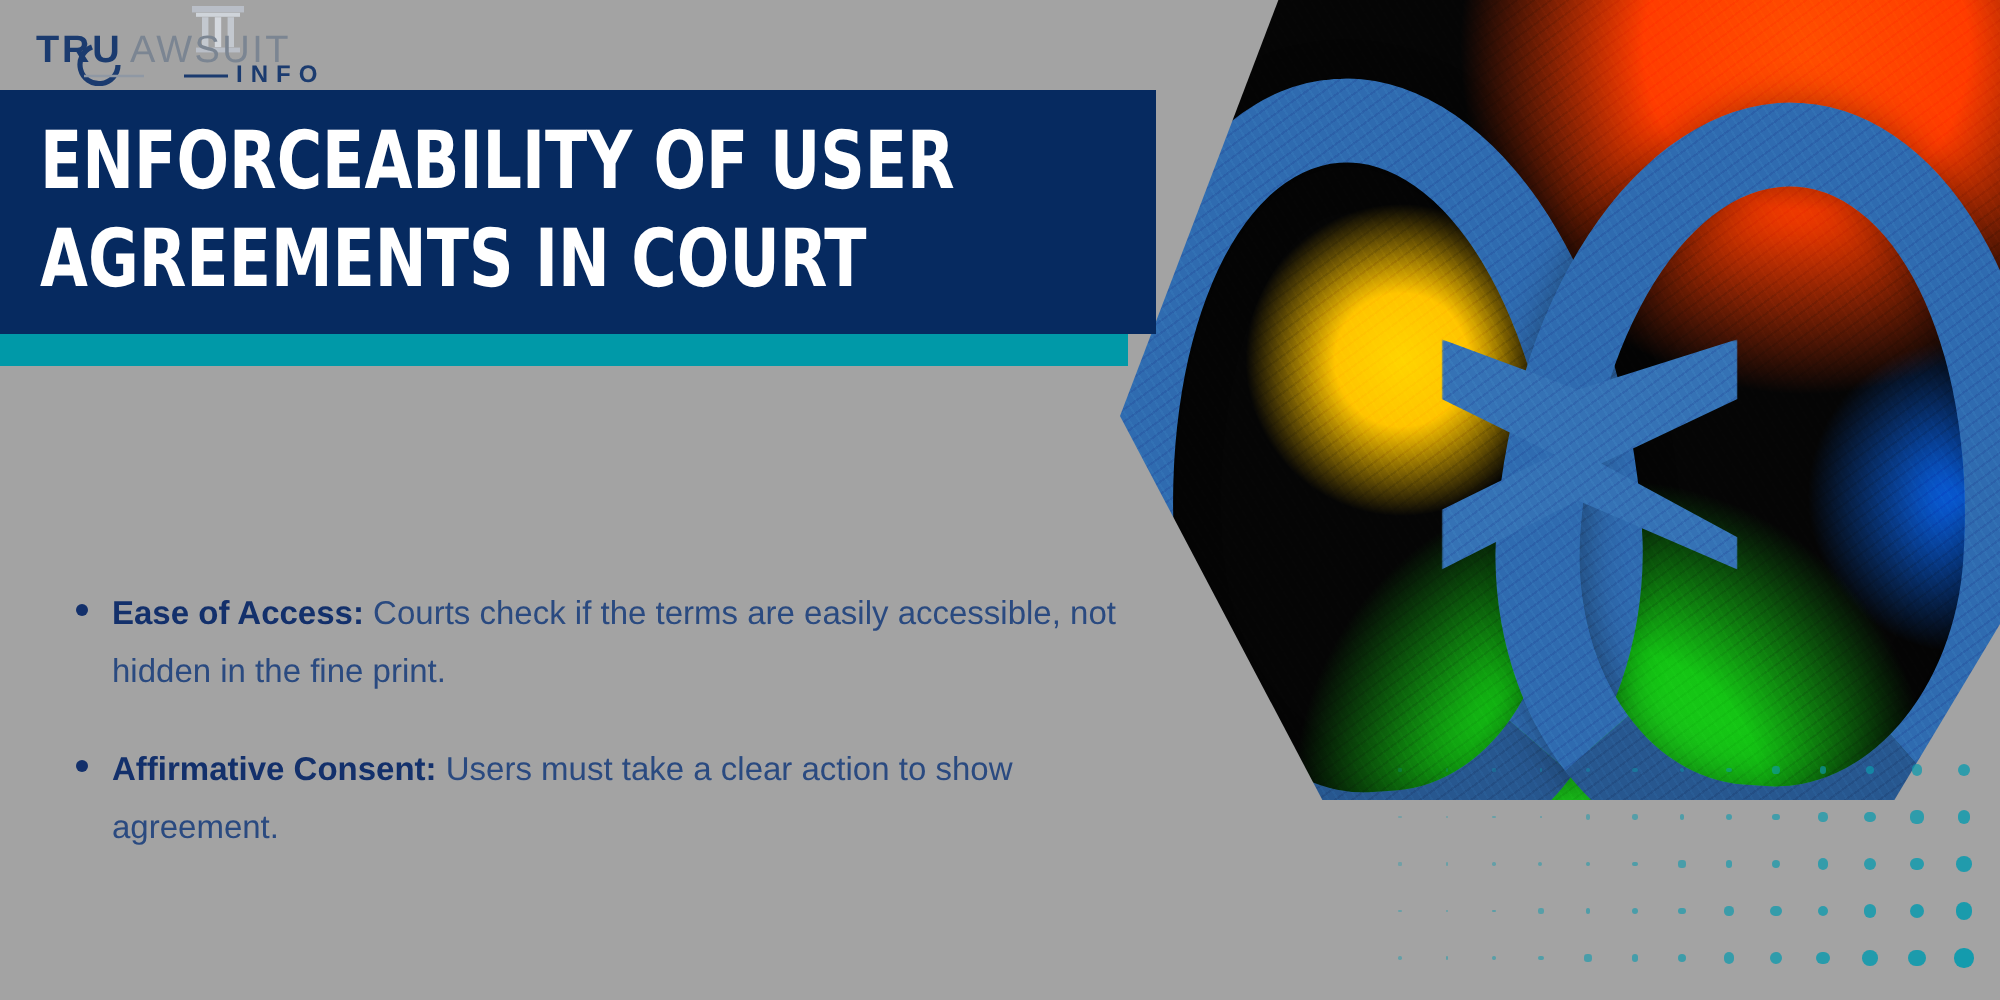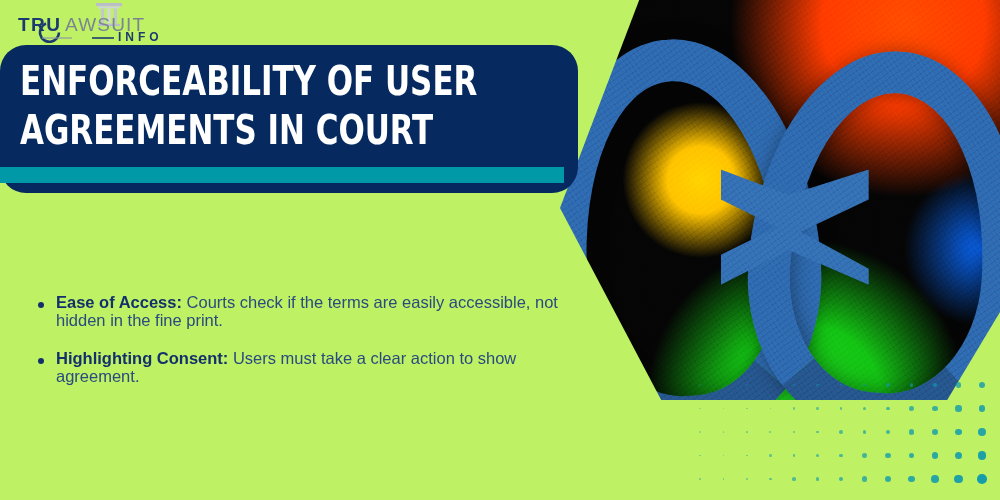--- a/index.html
+++ b/index.html
@@ -5,21 +5,21 @@
   * { margin:0; padding:0; box-sizing:border-box; }
   html, body {
     width:1000px; height:500px;
     font-family:"Liberation Sans", sans-serif;
     background:#f2f2f2;
     overflow:hidden;
   }
   #canvas {
     position:relative;
     width:1000px; height:500px;
-    background:#bef264;
+    background:#a3a3a3;
   }
 
   
   .hero {
     position:absolute;
     left:560px; top:0; width:440px; height:400px;
     -webkit-clip-path: polygon(18% 0%, 100% 0%, 100% 78%, 88% 100%, 23% 100%, 0% 52%);
     clip-path: polygon(18% 0%, 100% 0%, 100% 78%, 88% 100%, 23% 100%, 0% 52%);
     overflow:hidden;
     background:#000;
@@ -61,23 +61,22 @@
     mix-blend-mode:overlay;
   }
 
   
   .logo-wrap { position:absolute; left:18px; top:3px; width:150px; height:40px; }
   .logo-col  { position:absolute; left:74px; top:0px; }
   .logo-type { position:absolute; left:0; top:11px; }
 
   
   .title-band {
-    position:absolute; left:0; top:45px; width:578px; height:148px;
+    position:absolute; left:0; top:45px; width:578px; height:122px;
     background:#062a60;
-    border-radius:26px;
   }
   .title-band h1 {
     position:absolute; left:20px; top:12px; width:540px;
     color:#ffffff;
     font-family:"Liberation Sans Narrow","DejaVu Sans Condensed","Liberation Sans", sans-serif;
     font-weight:bold;
     font-size:40px;
     line-height:49px;
     letter-spacing:0px;
     transform:scaleX(.86);
@@ -97,21 +96,21 @@
     color:#13306b;
     font-size:17.5px; font-weight:bold; line-height:28px;
   }
   .bullets { position:absolute; left:30px; top:293px; width:530px; }
   .bullet {
     position:relative;
     padding-left:26px;
     margin-bottom:20px;
     color:#2a4a80;
     font-size:16.5px;
-    line-height:18px;
+    line-height:29px;
   }
   .bullet::before {
     content:"";
     position:absolute; left:8px; top:9px;
     width:6px; height:6px; border-radius:50%;
     background:#13306b;
   }
   .bullet b { color:#13306b; font-weight:bold; }
 
   
@@ -163,21 +162,21 @@
   </div>
 
   <div class="teal-bar"></div>
 
 
   <ul class="bullets" style="list-style:none;">
     <li class="bullet">
       <b>Ease of Access:</b><span> Courts check if the terms are easily accessible, not hidden in the fine print.</span>
     </li>
     <li class="bullet">
-      <b>Highlighting Consent:</b><span> Users must take a clear action to show agreement.</span>
+      <b>Affirmative Consent:</b><span> Users must take a clear action to show agreement.</span>
     </li>
   </ul>
 
   <div class="dots" id="dots">
       <i style="width: 1.2px; height: 1.2px; left: -0.6px; top: -0.6px; background: rgb(14, 154, 173); opacity: 0.25;"></i>
       <i style="width: 1.2342px; height: 1.2342px; left: 22.8829px; top: -0.6171px; background: rgb(14, 154, 173); opacity: 0.29;"></i>
       <i style="width: 1.3368px; height: 1.3368px; left: 46.3316px; top: -0.6684px; background: rgb(14, 154, 173); opacity: 0.34;"></i>
       <i style="width: 1.5078px; height: 1.5078px; left: 69.7461px; top: -0.7539px; background: rgb(14, 154, 173); opacity: 0.39;"></i>
       <i style="width: 1.7472px; height: 1.7472px; left: 93.1264px; top: -0.8736px; background: rgb(14, 154, 173); opacity: 0.43;"></i>
       <i style="width: 2.055px; height: 2.055px; left: 116.472px; top: -1.0275px; background: rgb(14, 154, 173); opacity: 0.47;"></i>

